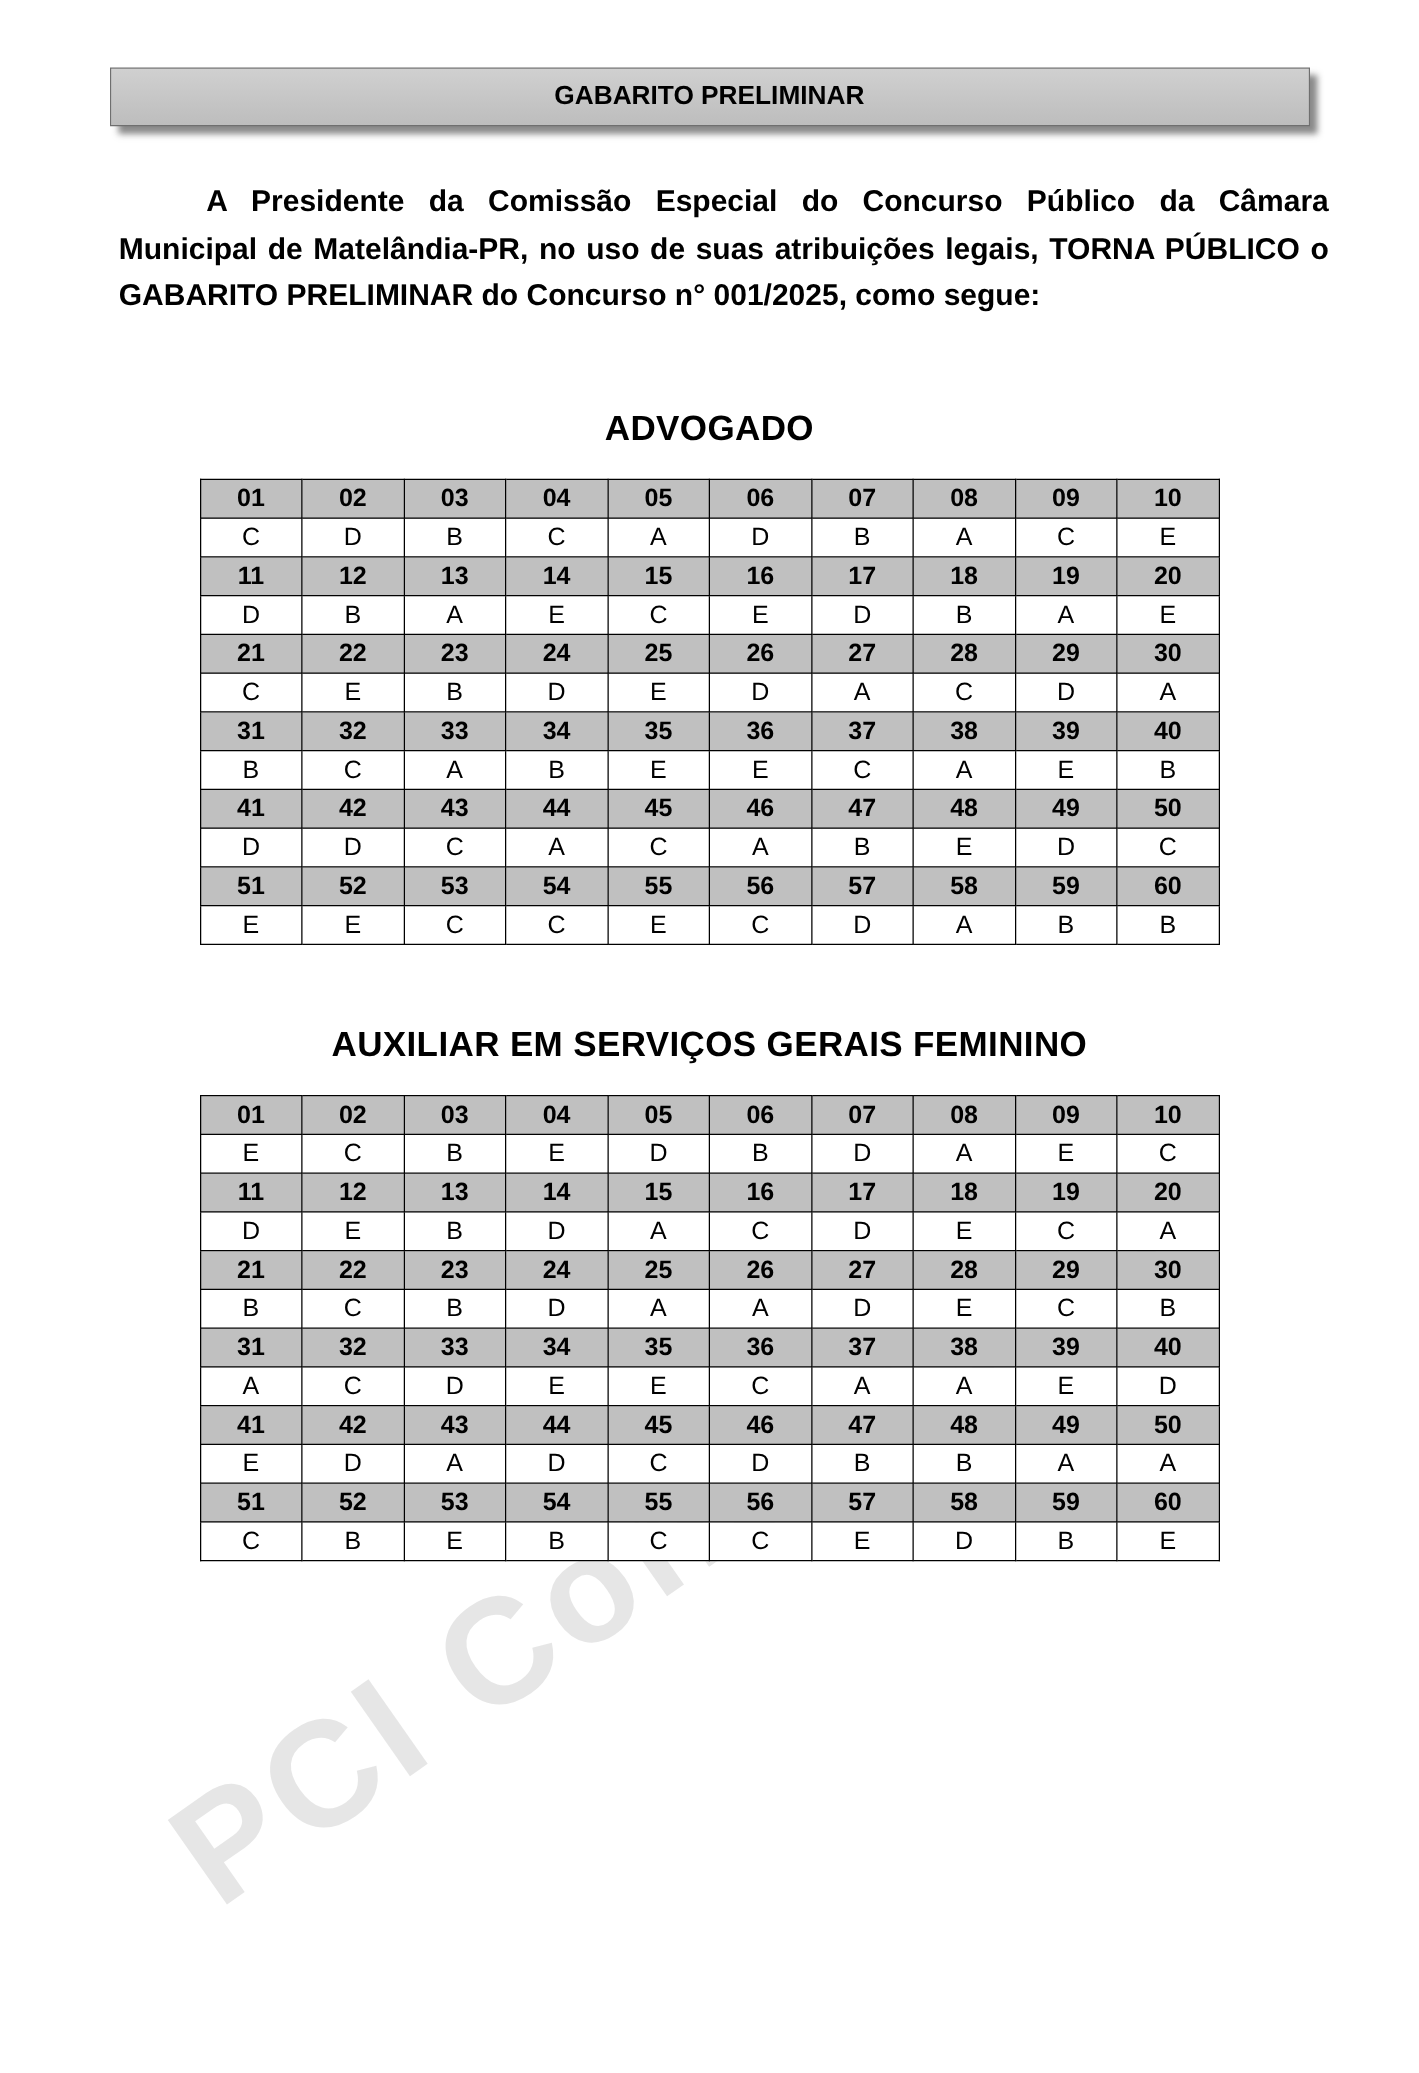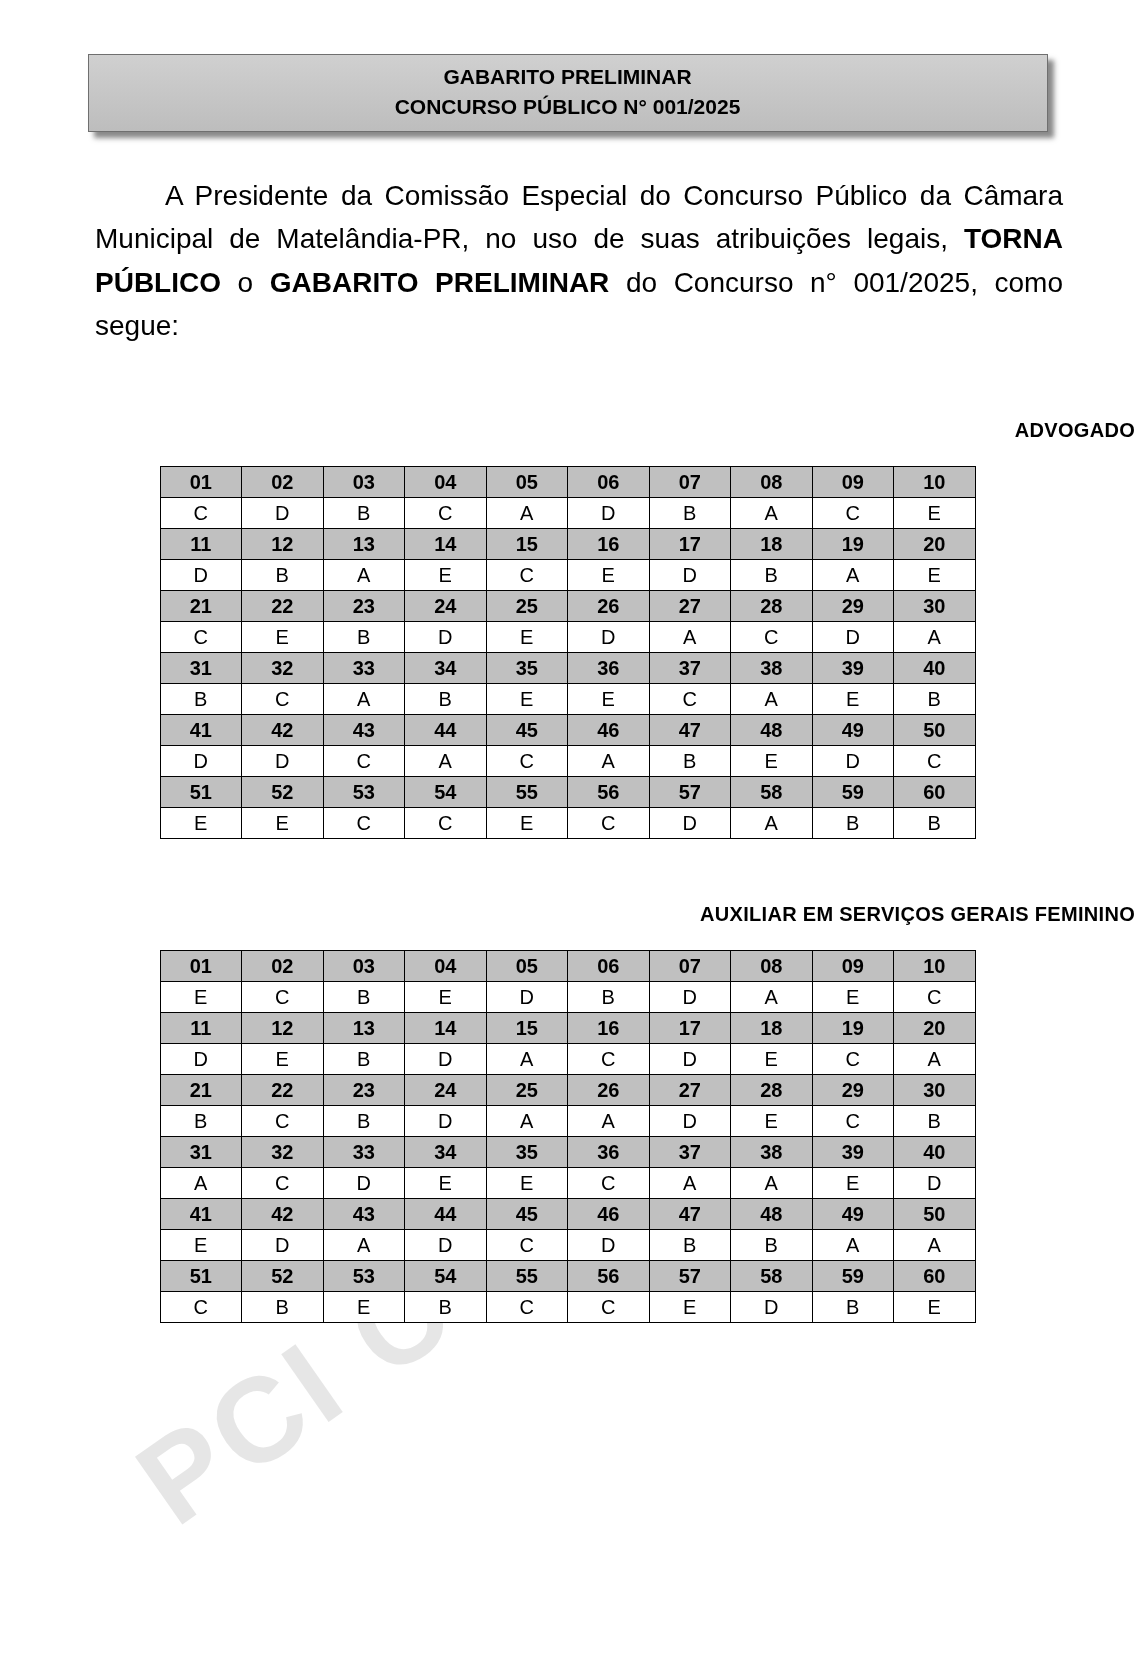--- a/index.html
+++ b/index.html
@@ -81,34 +81,35 @@
   .title-box .t-line {
     font-size: 21px;
     font-weight: bold;
     line-height: 1.45;
     color: #000;
   }
 
   
   .intro {
     margin: 42px 72px 0 95px;
-    font-size: 28px;
+    font-size: 24px;
     line-height: 1.55;
     text-align: justify;
     text-indent: 70px;
     position: relative;
     z-index: 2;
+    font-weight: bold;
   }
 
   
   .answer-section { position: relative; z-index: 2; }
   .section-title {
     margin-top: 72px;
-    text-align: right;
-    font-size: 20px;
+    text-align: center;
+    font-size: 28px;
     font-weight: bold;
     letter-spacing: 0.3px;
   }
   .answer-section + .answer-section .section-title { margin-top: 64px; }
   table.answers {
     width: 816px;
     margin: 24px auto 0;
     border-collapse: collapse;
     table-layout: fixed;
     padding-left: 27px;
@@ -146,21 +147,20 @@
 
 <div class="page">
 
   <div class="watermark">PCI Concursos</div>
 
   <header class="logo-header">
   </header>
 
   <div class="title-box">
     <div class="t-line">GABARITO PRELIMINAR</div>
-    <div class="t-line">CONCURSO PÚBLICO N° 001/2025</div>
   </div>
 
   <p class="intro"><span>A Presidente da Comissão Especial do Concurso Público da Câmara Municipal de Matelândia-PR, no uso de suas atribuições legais, </span><strong>TORNA PÚBLICO</strong><span> o </span><strong>GABARITO PRELIMINAR</strong><span> do Concurso n° 001/2025, como segue:</span></p>
 
   <section class="answer-section">
     <h2 class="section-title">ADVOGADO</h2>
     <table class="answers">
       <tbody>
           <tr class="num-row">
             <td>01</td>

